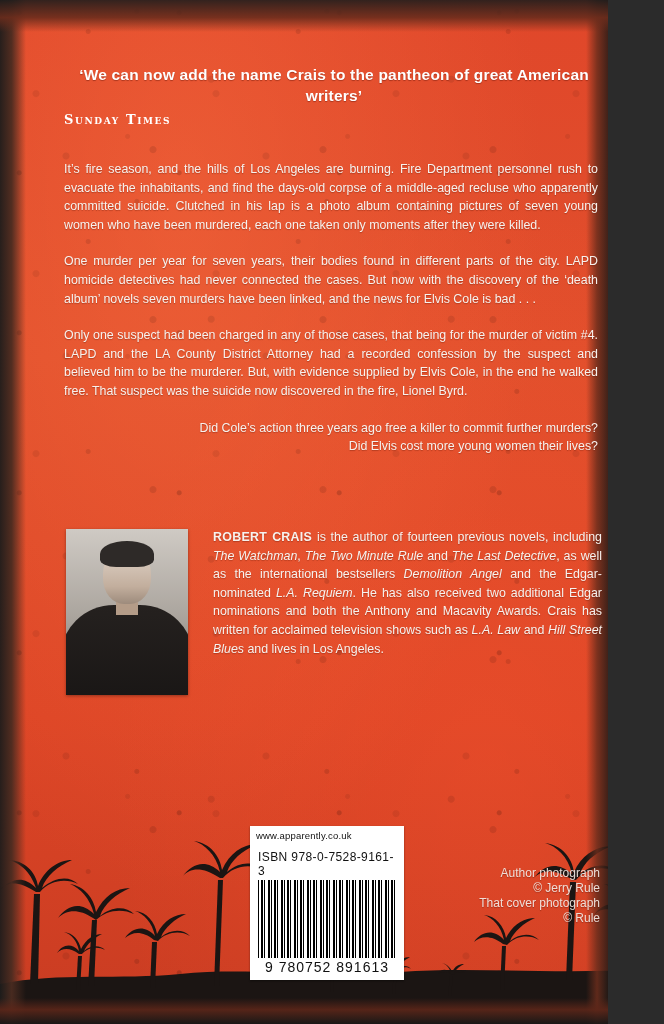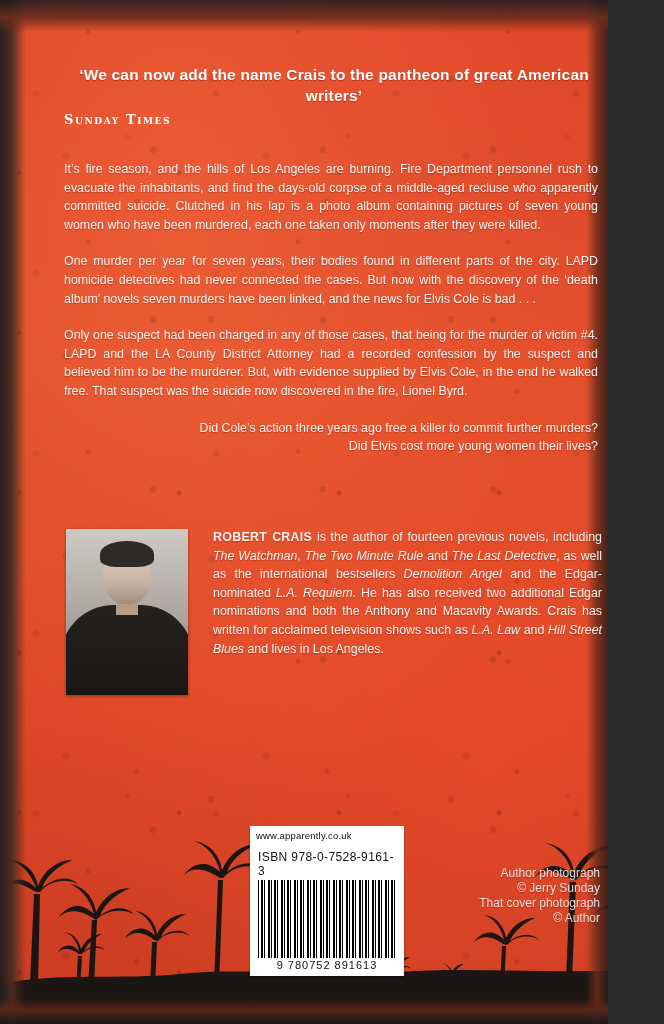--- a/index.html
+++ b/index.html
@@ -206,21 +206,21 @@
     margin: 0 8px;
     background-image: repeating-linear-gradient(
       90deg,
       #000 0px, #000 1px, #fff 1px, #fff 3px,
       #000 3px, #000 5px, #fff 5px, #fff 6px,
       #000 6px, #000 7px, #fff 7px, #fff 10px,
       #000 10px, #000 12px, #fff 12px, #fff 13px
     );
   }
   .ean-line {
-    font-size: 11px;
+    font-size: 14px;
     color: #111;
     text-align: center;
     padding: 1px 0 5px 0;
     letter-spacing: 1px;
   }
 
   
   .credits {
     position: absolute;
     left: 430px; top: 866px;
@@ -310,19 +310,19 @@
 
     <div class="barcode-box">
       <div class="site-line">www.apparently.co.uk</div>
       <div class="isbn-line">ISBN 978-0-7528-9161-3</div>
       <div class="bars"></div>
       <div class="ean-line">9  780752  891613</div>
     </div>
 
     <div class="credits">
       <div>Author photograph</div>
-      <div>© Jerry Sunday</div>
+      <div>© Jerry Rule</div>
       <div>That cover photograph</div>
-      <div>© Author</div>
+      <div>© Rule</div>
     </div>
 
   </div>
 </div>
 
 </body></html>

